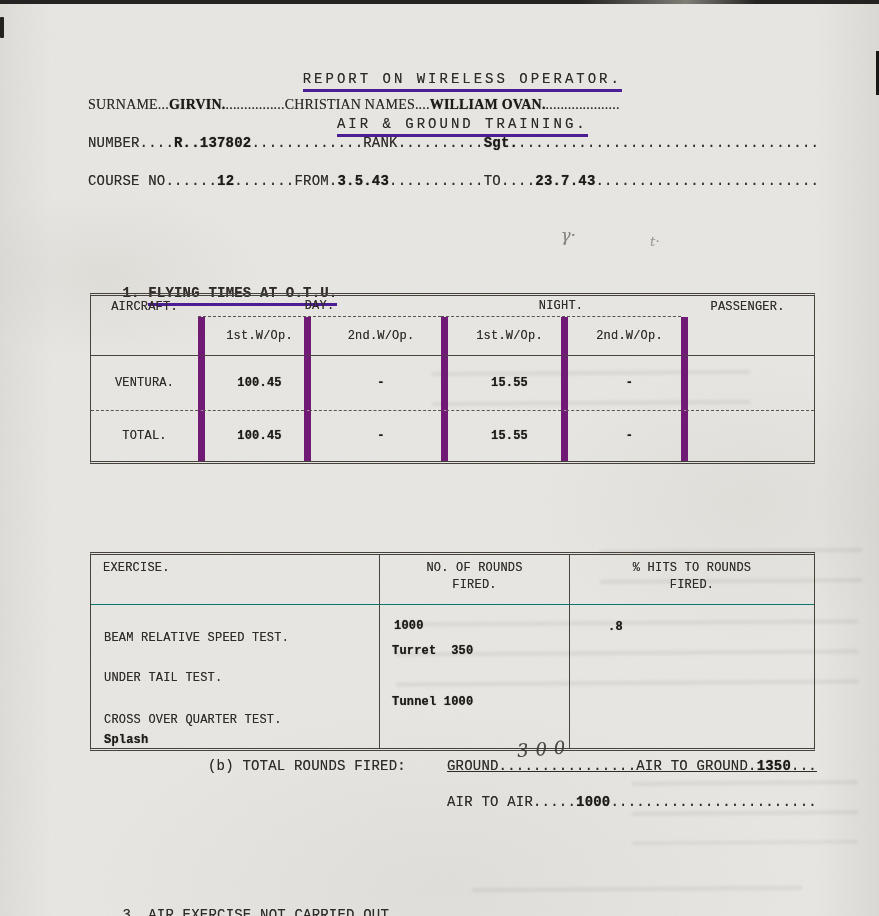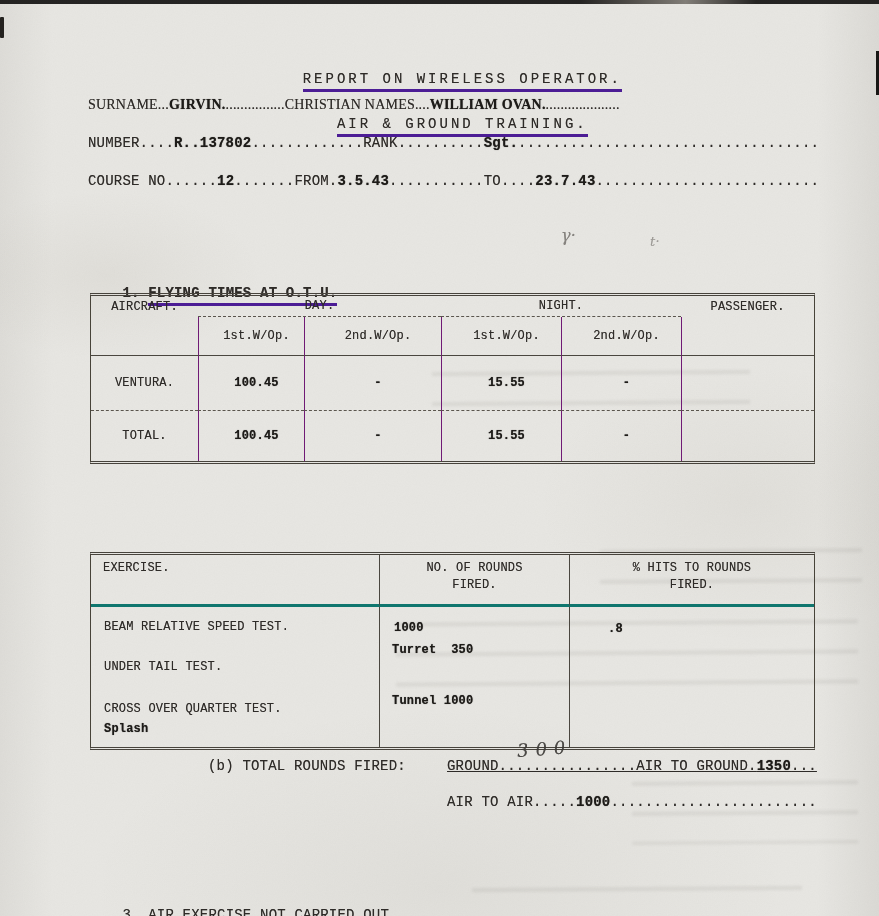--- a/index.html
+++ b/index.html
@@ -41,29 +41,29 @@
   table{border-collapse:separate;border-spacing:0;table-layout:fixed;
     border:1px solid #474339;border-top:3px double #47433c;border-bottom:3px double #47433c;
     font-size:12px;color:#2e2b28;}
   th,td{font-weight:400;padding:0;vertical-align:middle;text-align:center;overflow:hidden;}
   .t1{position:absolute;left:90px;top:293px;width:723px;}
   .t1 .hr1 th{height:20px;}
   .t1 .hr1 th.dash{border-bottom:1px dashed #5a554d;}
   .t1 .hr2 th{height:38px;border-bottom:1px solid #4a463f;}
   .t1 .vr td{height:54px;border-bottom:1px dashed #5a554d;}
   .t1 .tr2 td{height:50px;}
-  .t1 .bl{border-left:1px solid #701a75;padding-left:10px;}
+  .t1 .bl{border-left:7px solid #701a75;padding-left:10px;}
 
   .t2{position:absolute;left:90px;top:552px;width:723px;}
-  .t2 th{height:44px;border-bottom:3px solid #0f766e;vertical-align:top;padding-top:5px;line-height:17px;}
+  .t2 th{height:44px;border-bottom:1px solid #0f766e;vertical-align:top;padding-top:5px;line-height:17px;}
   .t2 th.exh{text-align:left;padding-left:12px;}
   .t2 td{height:140px;vertical-align:top;text-align:left;}
   .t2 .bl{border-left:1px solid #4a463f;}
   .ex-cell div{padding-left:13px;line-height:16px;}
-  .ex-l1{margin-top:12px;} .ex-l2{margin-top:24px;} .ex-l3{margin-top:26px;} .ex-l4{margin-top:4px;}
+  .ex-l1{margin-top:25px;} .ex-l2{margin-top:24px;} .ex-l3{margin-top:26px;} .ex-l4{margin-top:4px;}
   .rounds-cell{position:relative;height:140px;}
   .rounds-top{margin-top:13px;padding-left:14px;}
   .rounds-bottom{position:absolute;left:0;bottom:3px;padding-left:12px;line-height:17px;white-space:pre;}
   .hits-top{margin-top:14px;padding-left:38px;}
 
   .hand{position:absolute;left:517px;top:741px;
     font-family:"DejaVu Serif",serif;font-style:italic;font-size:18px;
     letter-spacing:7px;color:#3c3a37;transform:rotate(-4deg);opacity:.9;}
 </style>
 </head>

